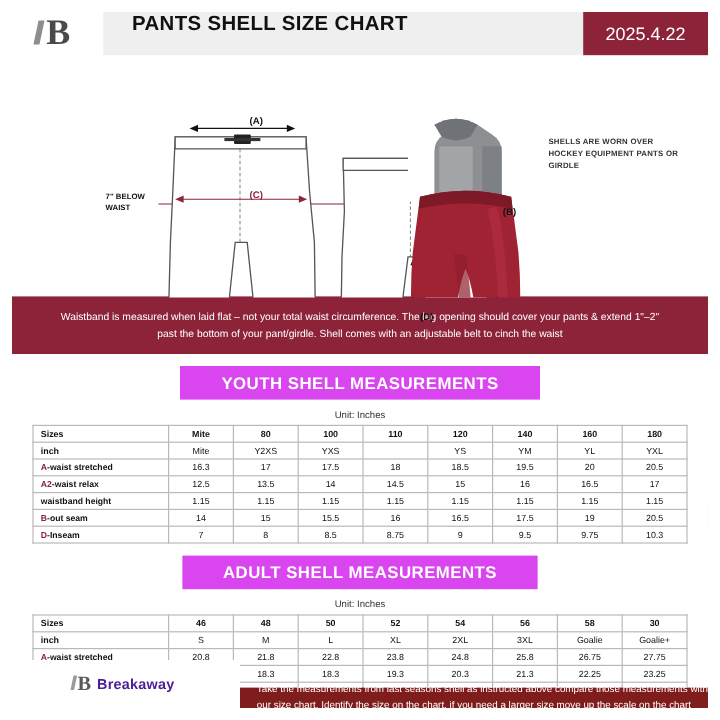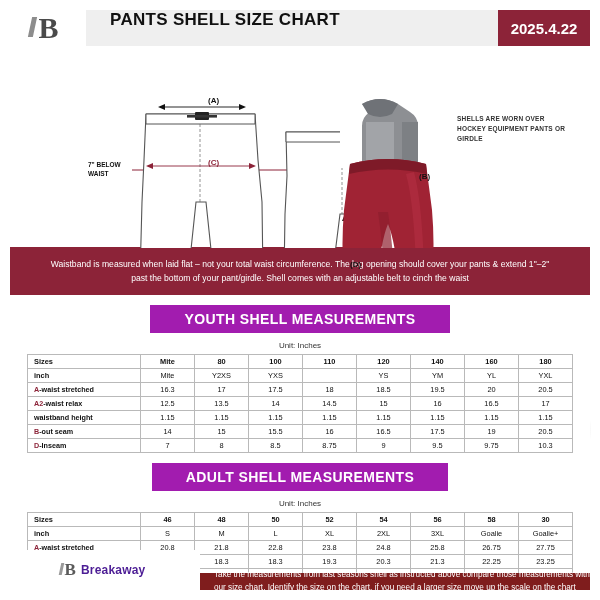--- a/index.html
+++ b/index.html
@@ -42,22 +42,22 @@
     background:#8d8d8d;transform:skewX(-12deg);
   }
   .title-bar{
     flex:1;background:#efefef;display:flex;align-items:flex-start;
     padding-left:24px;
   }
   .title-bar h1{
     margin:0;font-size:17px;font-weight:bold;color:#111;letter-spacing:.3px;
   }
   .date-box{
-    width:92px;background:#8c2338;color:#fff;display:flex;align-items:center;
-    justify-content:center;font-size:15px;font-weight:bold;
+    width:104px;background:#8c2338;color:#fff;display:flex;align-items:center;
+    justify-content:center;font-size:15px;font-weight:normal;
   }
   
   .diagram{
     position:relative;height:195px;border-top:0;
   }
   .diagram svg{position:absolute;left:0;top:0;}
   .note-right{
     position:absolute;left:447px;top:62px;width:112px;
     font-size:6.5px;line-height:1.55;color:#333;font-weight:bold;
     letter-spacing:.2px;
@@ -68,21 +68,21 @@
     font-size:6.5px;font-weight:bold;color:#111;line-height:1.4;
   }
   
   .maroon-note{
     background:#8c2338;color:#fff;text-align:center;
     font-size:8.6px;line-height:1.65;padding:10px 40px;
   }
   
   .sec-title-wrap{text-align:center;padding:10px 0 2px 0;}
   .sec-title{
-    display:inline-block;background:#a21caf;color:#fff;font-weight:bold;
+    display:inline-block;background:#d946ef;color:#fff;font-weight:bold;
     font-size:14px;letter-spacing:.4px;padding:6px 34px;
   }
   .unit{
     text-align:center;font-size:8px;color:#333;margin:6px 0 4px 0;
   }
   
   table{
     border-collapse:collapse;width:546px;margin:0 auto;
     table-layout:fixed;
   }

